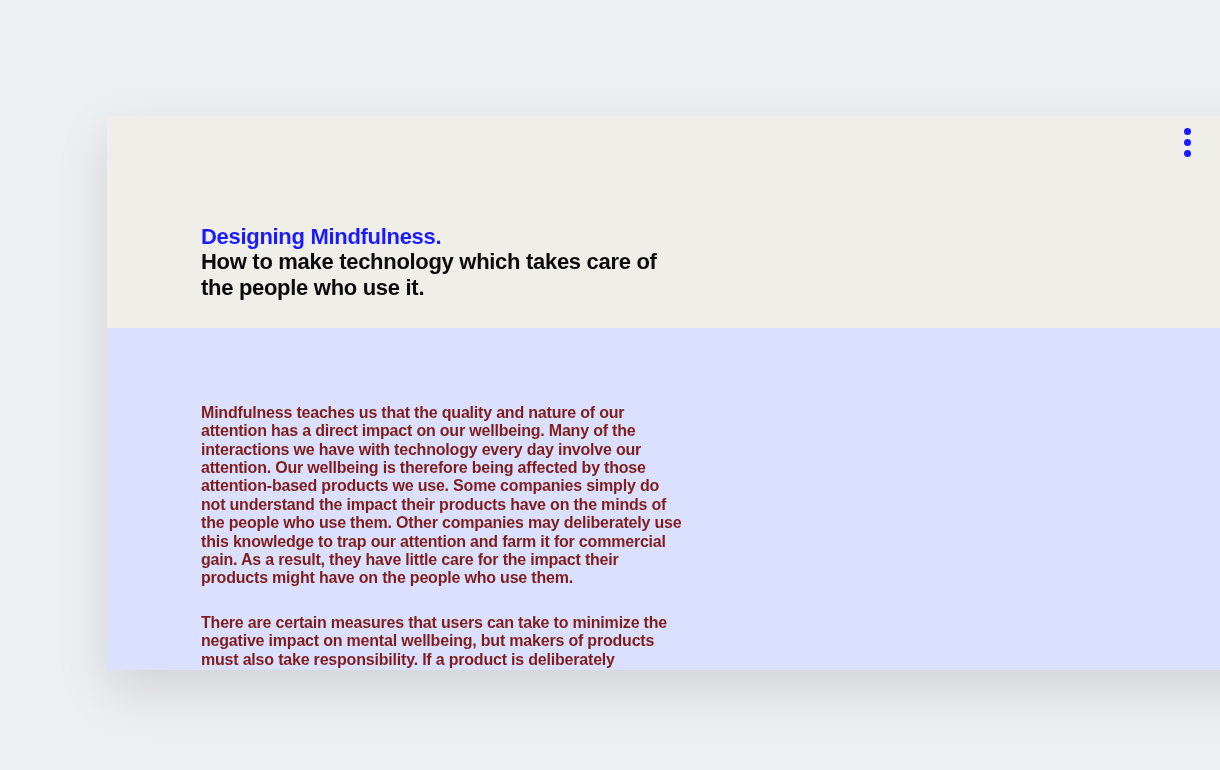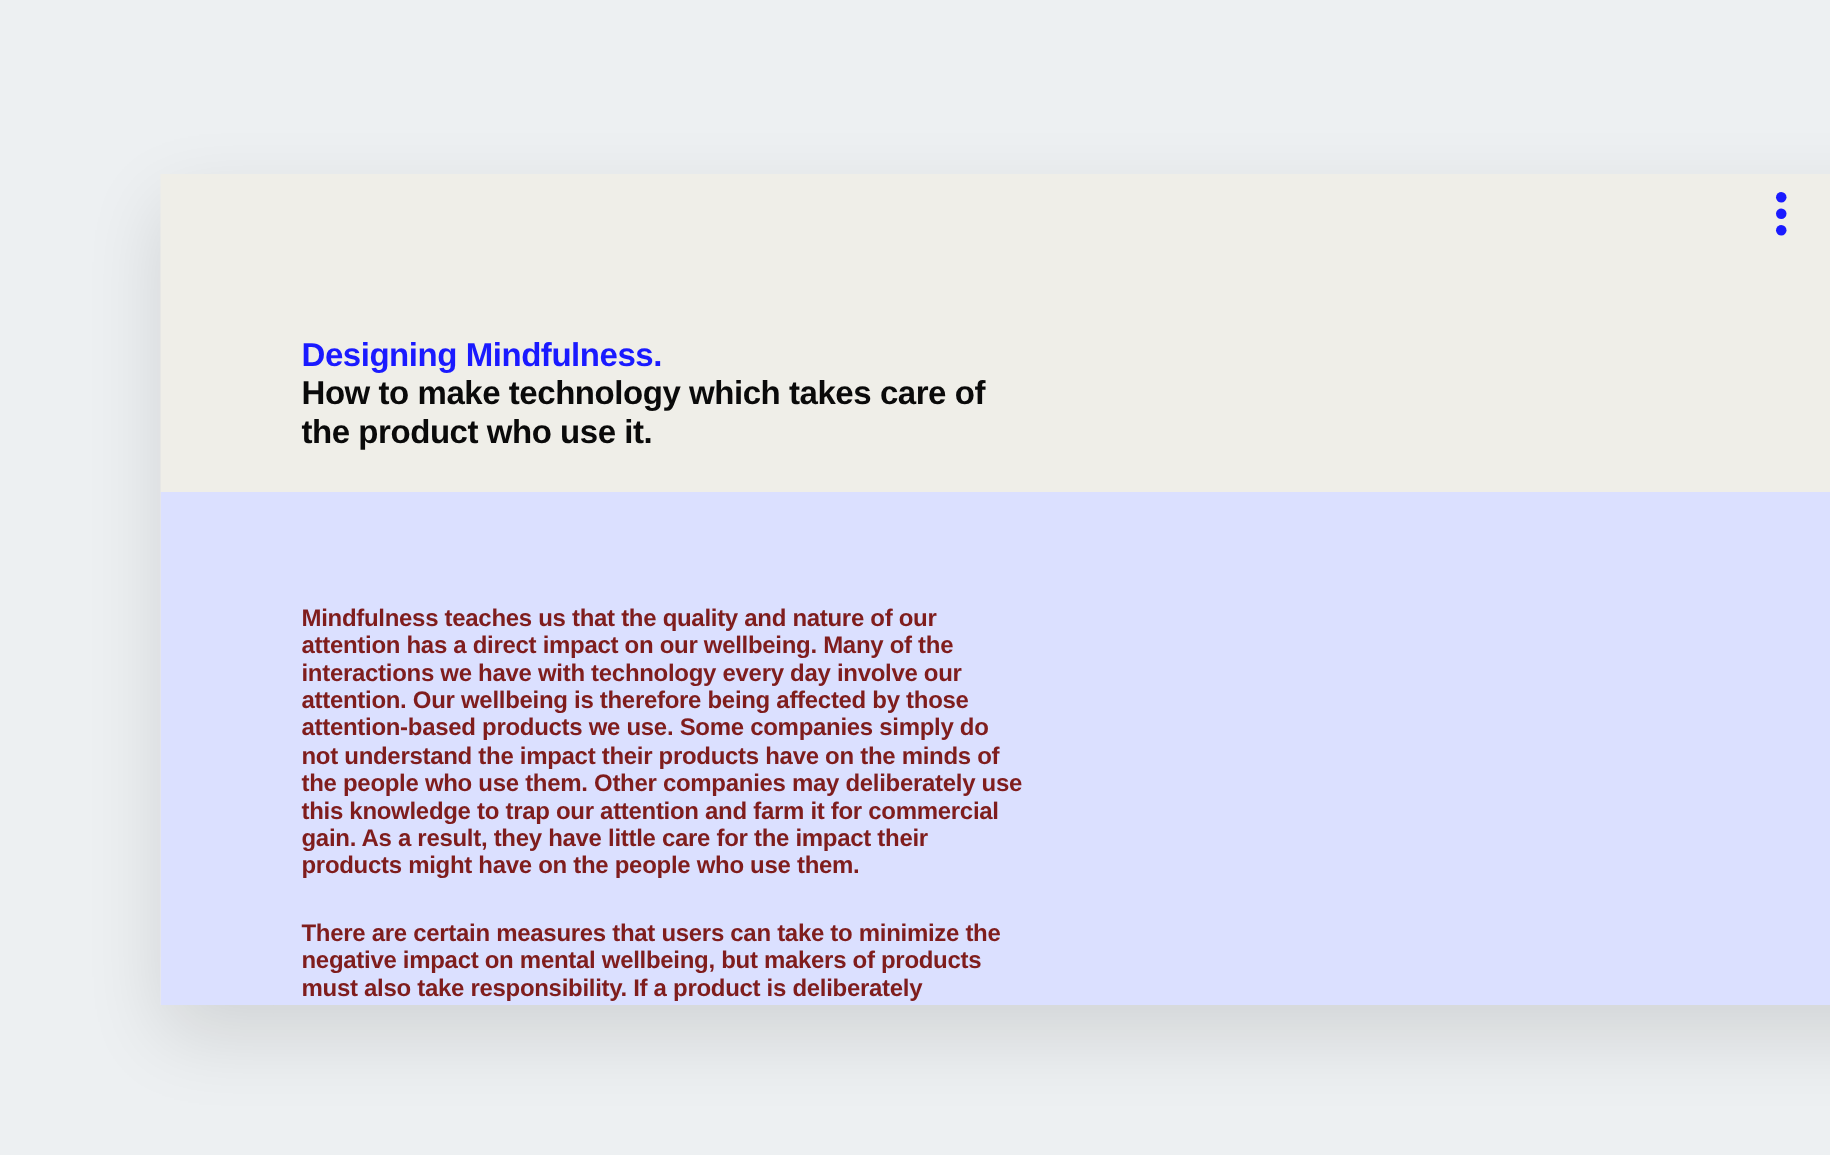--- a/index.html
+++ b/index.html
@@ -100,21 +100,21 @@
 <div class="card">
 
   <div class="menu-button">
     <span class="menu-dot"></span>
     <span class="menu-dot"></span>
     <span class="menu-dot"></span>
   </div>
 
   <div class="header-section">
     <div class="title-accent">Designing Mindfulness.</div>
-    <div class="title-sub">How to make technology which takes care of the product who use it.</div>
+    <div class="title-sub">How to make technology which takes care of the people who use it.</div>
   </div>
 
   <div class="body-section">
     <div class="body-text">
       <p>Mindfulness teaches us that the quality and nature of our attention has a direct impact on our wellbeing. Many of the interactions we have with technology every day involve our attention. Our wellbeing is therefore being affected by those attention-based products we use. Some companies simply do not understand the impact their products have on the minds of the people who use them. Other companies may deliberately use this knowledge to trap our attention and farm it for commercial gain. As a result, they have little care for the impact their products might have on the people who use them.</p>
       <p>There are certain measures that users can take to minimize the negative impact on mental wellbeing, but makers of products must also take responsibility. If a product is deliberately designed to be addictive, is it then fair to blame the user once they become addicted?</p>
 
     </div>
   </div>
 

